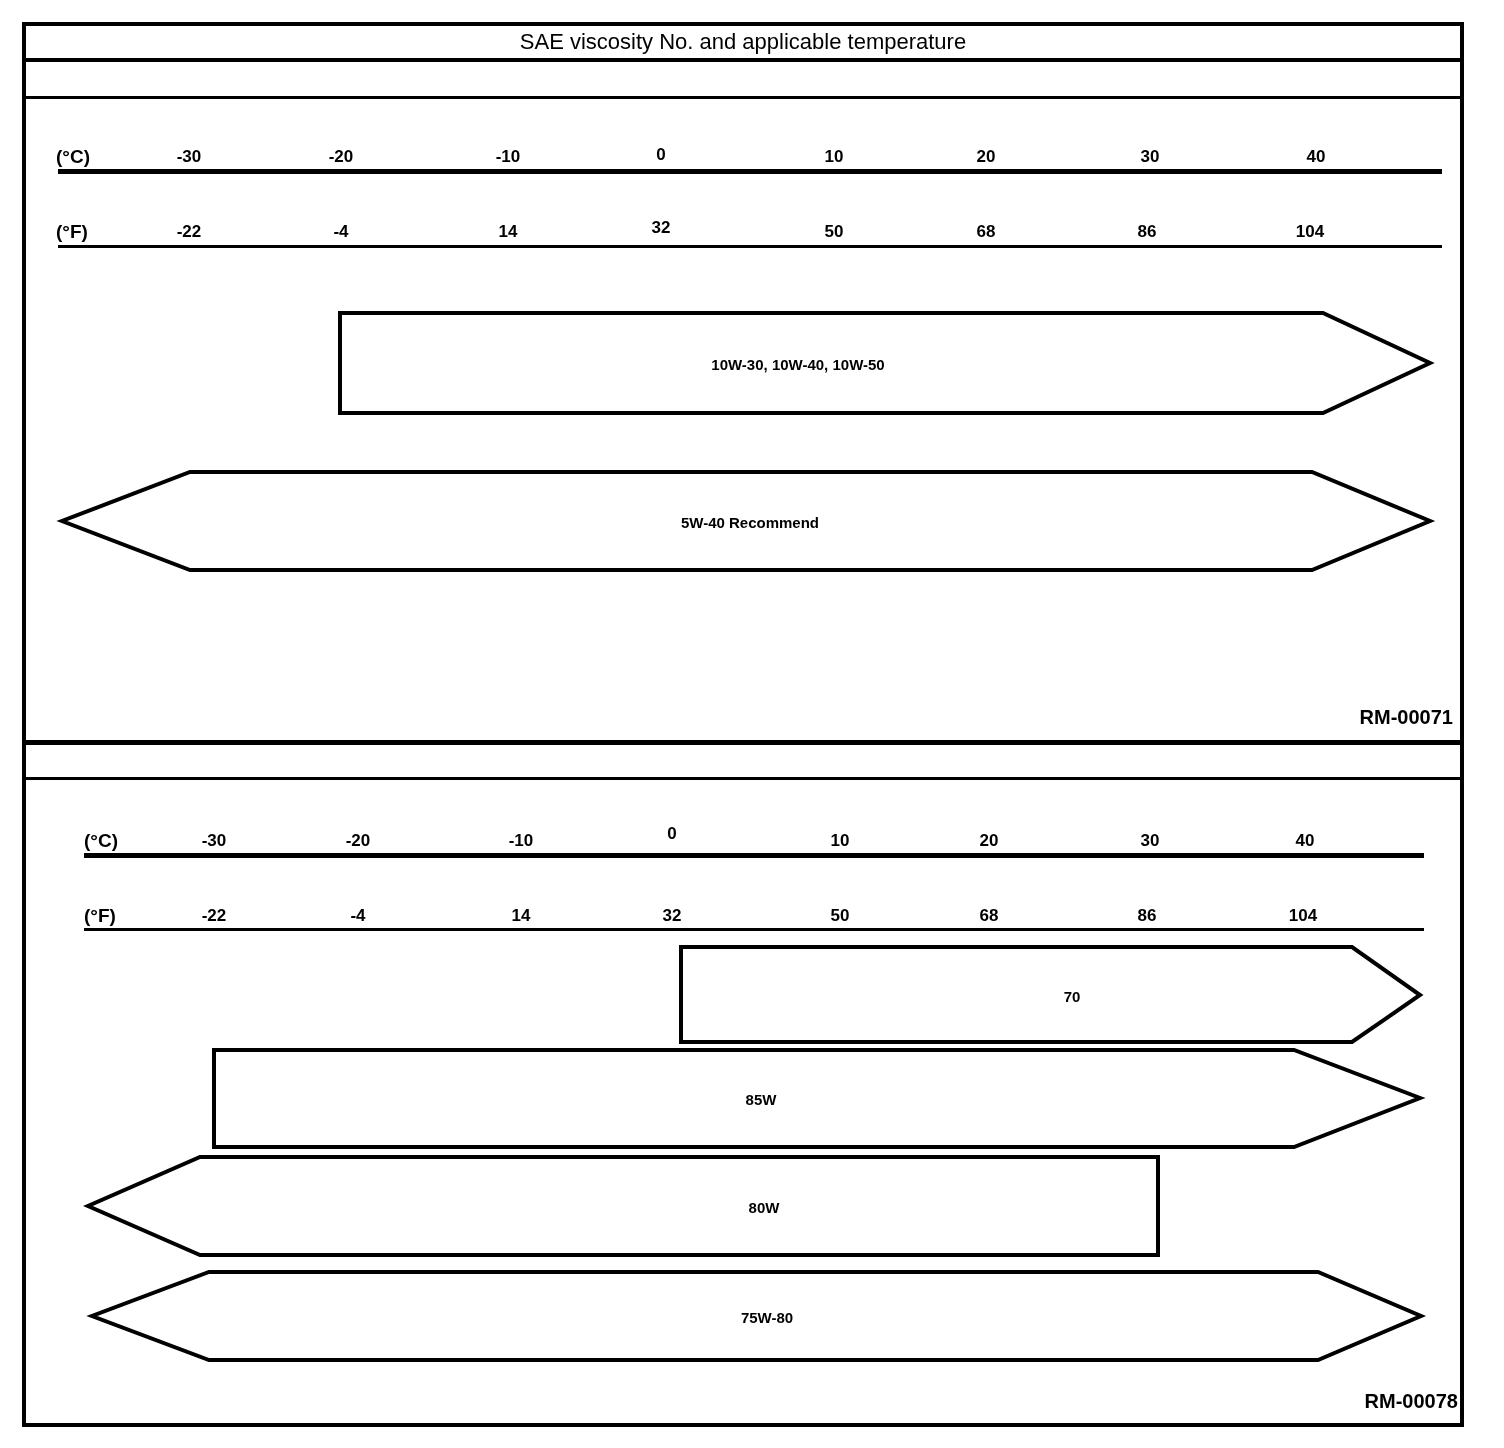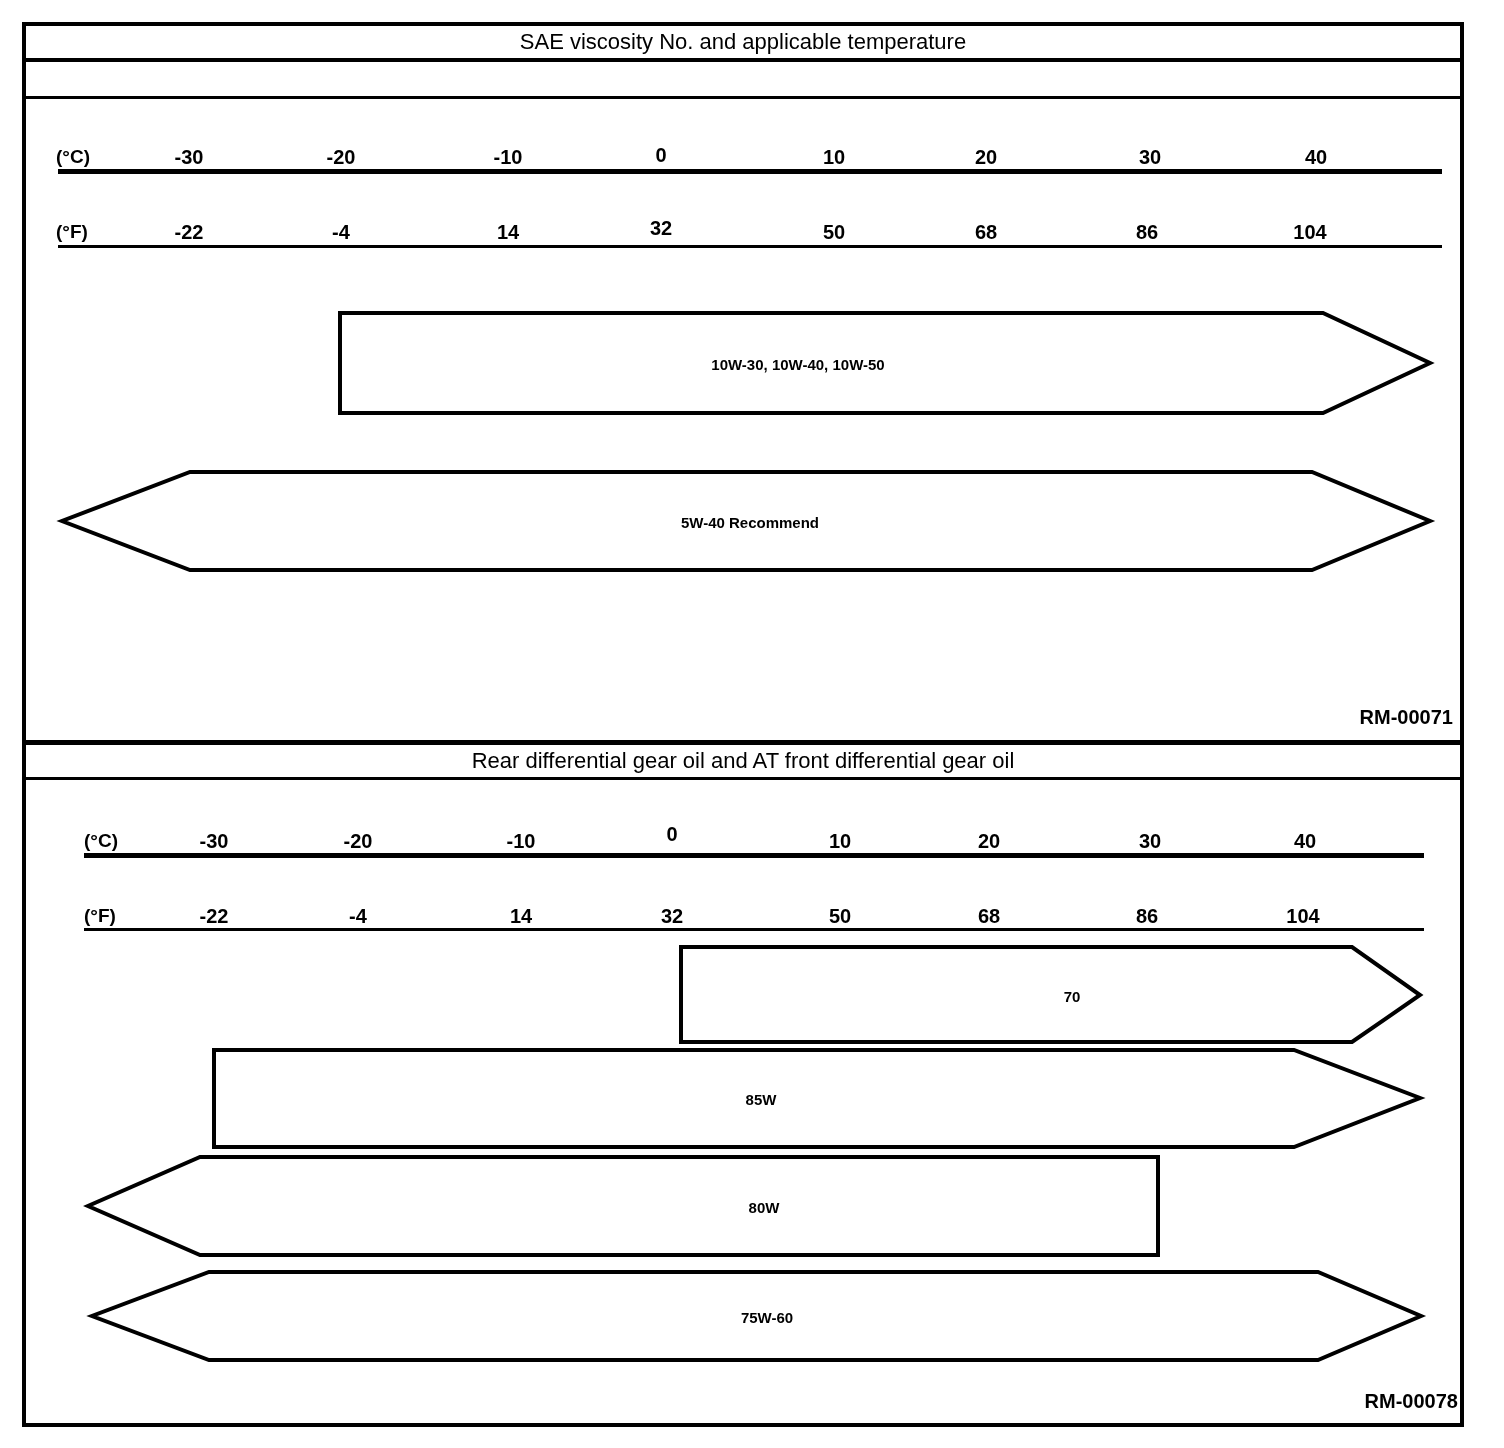--- a/index.html
+++ b/index.html
@@ -43,21 +43,21 @@
   .unit {
     position: absolute;
     font-size: 19px;
     font-weight: bold;
     line-height: 22px;
     white-space: nowrap;
   }
   .tick {
     position: absolute;
     transform: translateX(-50%);
-    font-size: 20px;
+    font-size: 17px;
     font-weight: bold;
     line-height: 22px;
     white-space: nowrap;
   }
   .bar-label {
     position: absolute;
     transform: translate(-50%, -50%);
     font-size: 15px;
     font-weight: bold;
     white-space: nowrap;
@@ -121,26 +121,25 @@
     <polygon points="214,1050 1294,1050 1420,1098 1294,1147 214,1147"></polygon>
     <polygon points="200,1157 1158,1157 1158,1255 200,1255 88,1206"></polygon>
     <polygon points="209,1272 1318,1272 1421,1316 1318,1360 209,1360 92,1316"></polygon>
   </svg>
 
   <div class="bar-label" style="left:798px;  top:364px">10W-30, 10W-40, 10W-50</div>
   <div class="bar-label" style="left:750px;  top:522px">5W-40 Recommend</div>
   <div class="bar-label" style="left:1072px; top:996px">70</div>
   <div class="bar-label" style="left:761px;  top:1099px">85W</div>
   <div class="bar-label" style="left:764px;  top:1207px">80W</div>
-  <div class="bar-label" style="left:767px;  top:1317px">75W-60</div>
+  <div class="bar-label" style="left:767px;  top:1317px">75W-80</div>
 
   <div class="ref-code" style="right:51px; top:706px">RM-00071</div>
 
   <div class="hline" style="left:26px; top:740px; width:1434px; height:5px"></div>
-  <div class="center-row" style="top:748px">Rear differential gear oil and AT front differential gear oil</div>
   <div class="hline" style="left:26px; top:777px; width:1434px; height:3px"></div>
 
   <div class="unit" style="left:84px; top:830px">(°C)</div>
   <span class="tick" style="left:214px;  top:830px">-30</span>
   <span class="tick" style="left:358px;  top:830px">-20</span>
   <span class="tick" style="left:521px;  top:830px">-10</span>
   <span class="tick" style="left:672px;  top:823px">0</span>
   <span class="tick" style="left:840px;  top:830px">10</span>
   <span class="tick" style="left:989px;  top:830px">20</span>
   <span class="tick" style="left:1150px; top:830px">30</span>

